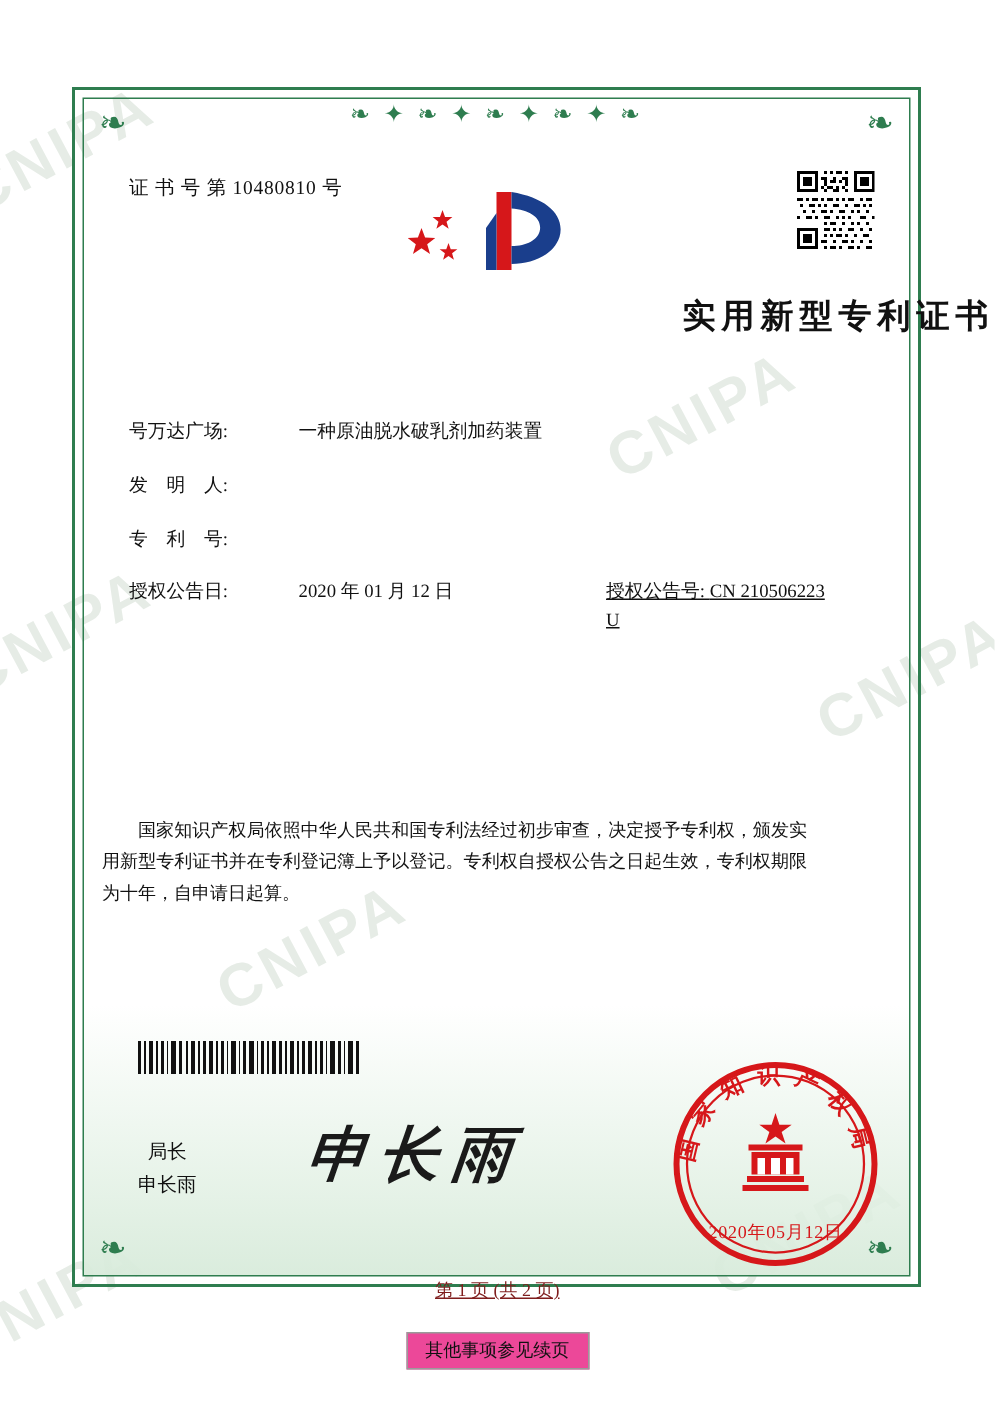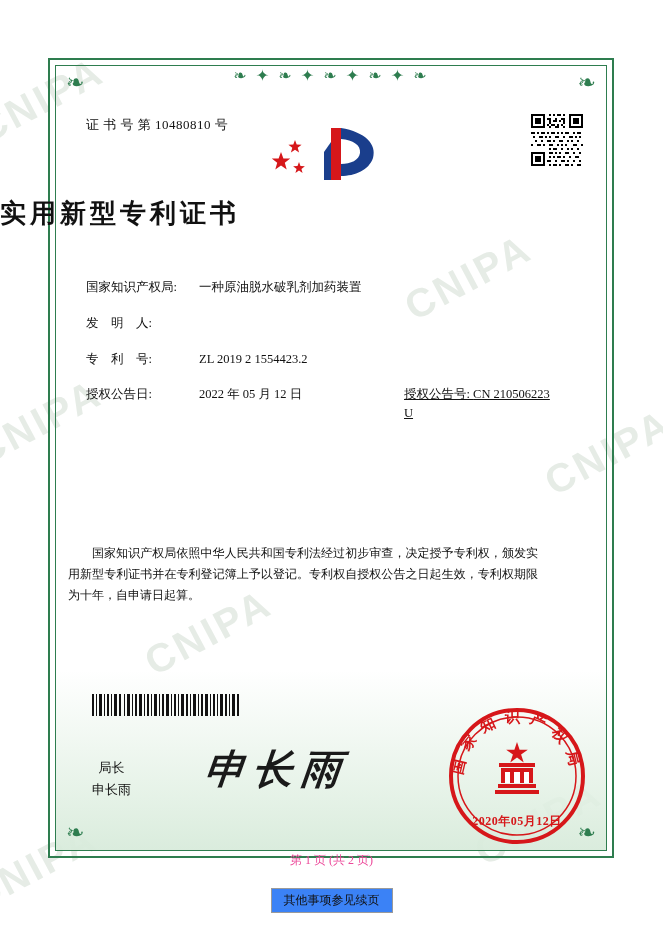--- a/index.html
+++ b/index.html
@@ -130,22 +130,22 @@
     left: 0; right: 0;
     top: 122px;
     height: 66px;
     text-align: center;
   }
 
   .title {
     position: absolute;
     left: 0; right: 0;
     top: 196px;
-    text-align: left;
-    font-size: 26px;
+    text-align: right;
+    font-size: 22px;
     font-weight: 700;
     letter-spacing: 4px;
     color: #111;
     font-family: "Liberation Serif", serif;
   }
 
   
   .fields {
     position: absolute;
     left: 86px;
@@ -234,43 +234,44 @@
   }
   .seal svg { display: block; }
   .seal-date {
     position: absolute;
     left: 0;
     right: 0;
     bottom: 16px;
     text-align: center;
     color: #d6171a;
     font-size: 12px;
-    font-weight: 700;
+    font-weight: 400;
     letter-spacing: 0.5px;
   }
 
   .page-num {
     position: absolute;
     left: 0; right: 0;
     top: 852px;
     text-align: center;
     font-size: 12px;
-    color: #ec4899;
+    color: #7f1d1d;
+    text-decoration: underline;
   }
 
   .footer-note {
     position: absolute;
     left: 50%;
     transform: translateX(-50%);
     top: 888px;
     border: 1px solid #9a9a9a;
     padding: 3px 12px;
     font-size: 12px;
     color: #111;
-    background: #3b82f6;
+    background: #ec4899;
   }
 </style>
 </head>
 <body>
 
 <div class="watermark-layer">
   <div class="wm wm1">CNIPA</div>
   <div class="wm wm2">CNIPA</div>
   <div class="wm wm3">CNIPA</div>
   <div class="wm wm4">CNIPA</div>
@@ -409,40 +410,39 @@
       <path d="M72 6 C 96 10, 108 22, 104 36 C 100 48, 86 54, 72 54 L72 42 C 82 42, 90 38, 91 31 C 92 23, 84 18, 72 17 Z" fill="#1a3e8c"></path>
       <path d="M55 30 L62 20 L62 58 L55 58 Z" fill="#1a3e8c"></path>
     </svg>
   </div>
 
   <div class="title">实用新型专利证书</div>
 
   <div class="fields">
 
     <div class="row">
-      <span class="lbl">国家知识产权局:</span>
+      <span class="lbl">号万达广场:</span>
       <span class="val">一种原油脱水破乳剂加药装置</span>
     </div>
 
     <div class="row">
       <span class="lbl">发　明　人:</span>
     </div>
 
     <div class="row">
       <span class="lbl">专　利　号:</span>
-      <span class="val">ZL 2019 2 1554423.2</span>
     </div>
 
 
 
 
     <div class="row two-col">
       <span class="lbl">授权公告日:</span>
       <span class="val">
-        <span class="c1">2022 年 05 月 12 日</span>
+        <span class="c1">2020 年 01 月 12 日</span>
         <span class="c2">
           <span>授权公告号:</span>
           <span>CN 210506223 U</span>
         </span>
       </span>
     </div>
   </div>
 
   <div class="para">
     <p>国家知识产权局依照中华人民共和国专利法经过初步审查，决定授予专利权，颁发实用新型专利证书并在专利登记簿上予以登记。专利权自授权公告之日起生效，专利权期限为十年，自申请日起算。</p>

